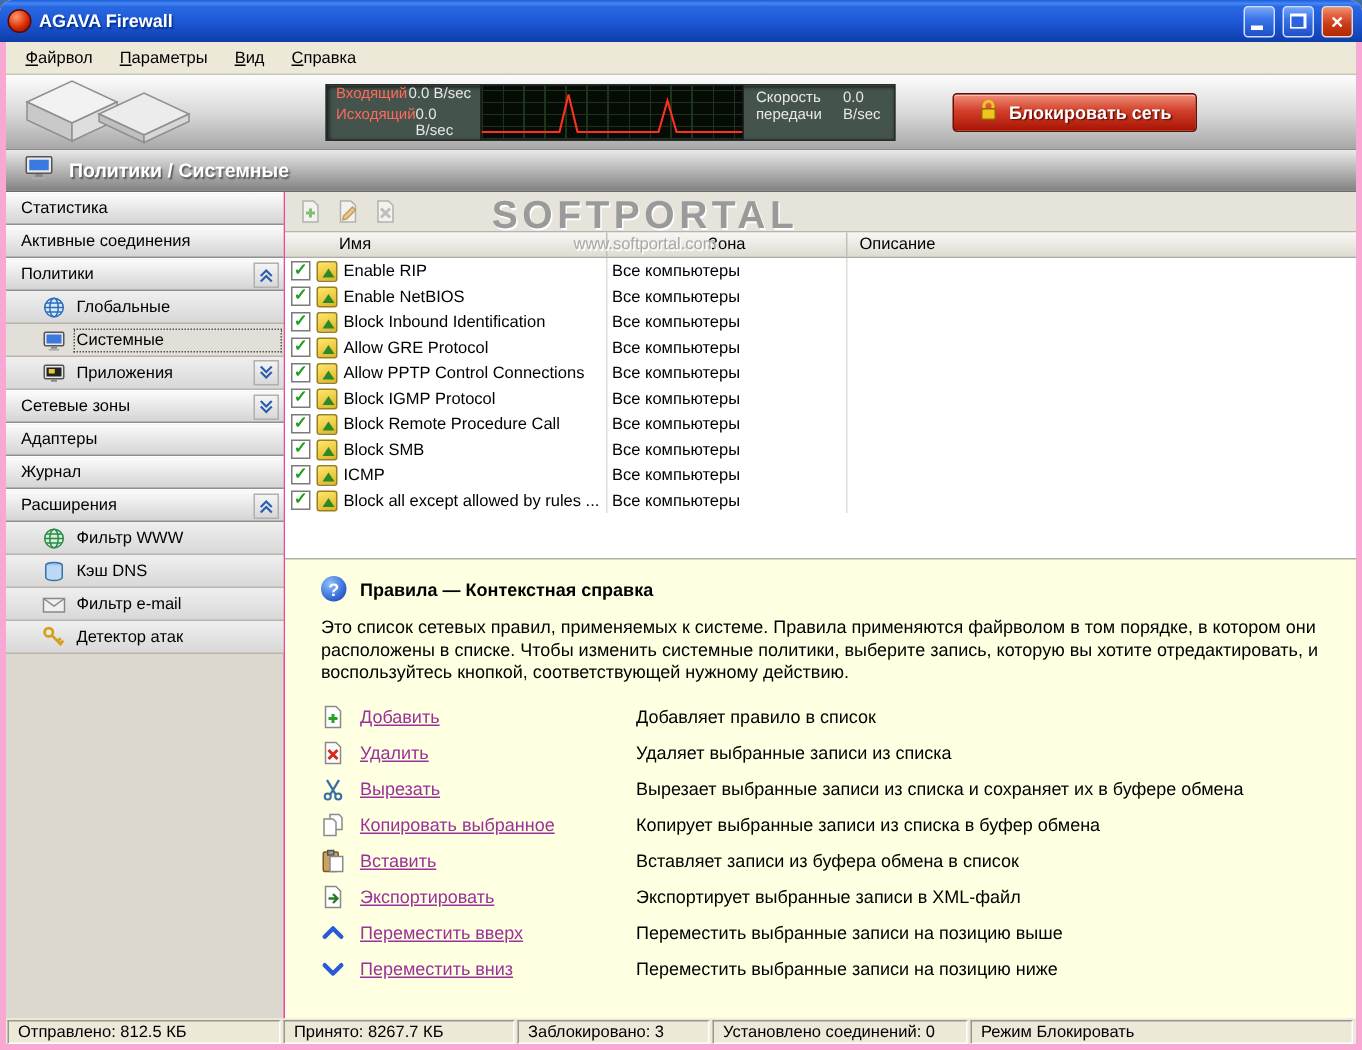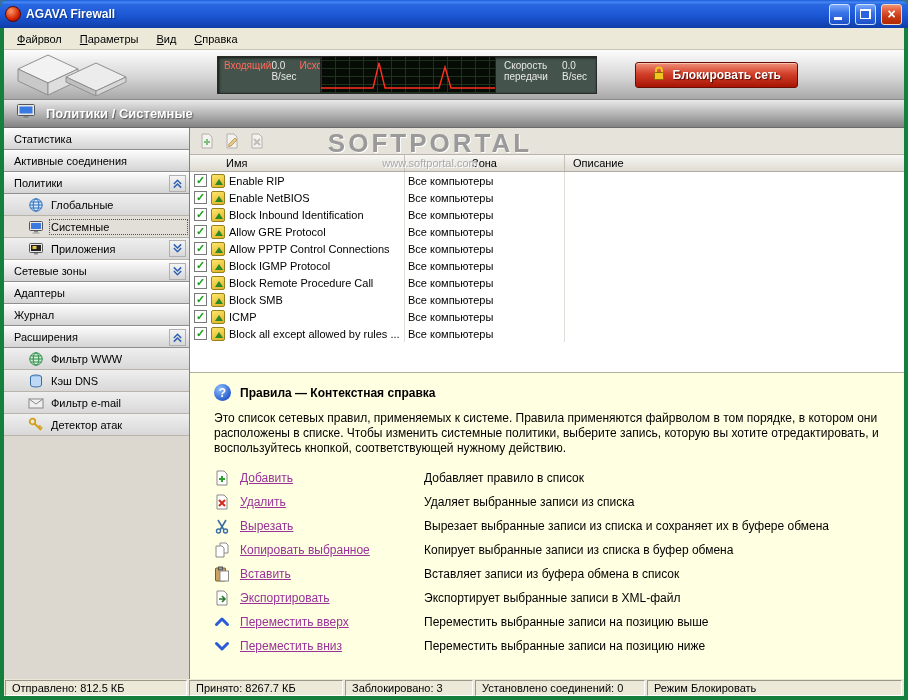--- a/index.html
+++ b/index.html
@@ -1,17 +1,17 @@
 <!DOCTYPE html>
 <html><head>
 <meta charset="utf-8">
 <style>
   * { margin:0; padding:0; box-sizing:border-box; }
   body { width:908px; height:700px; font-family:"Liberation Sans", sans-serif; font-size:11px; color:#000; background:#3a6ea5; }
-  .window { width:908px; height:700px; display:flex; flex-direction:column; background:#15803d; border-radius:8px 8px 0 0; overflow:hidden; }
+  .window { width:908px; height:700px; display:flex; flex-direction:column; background:#f9a8d4; border-radius:8px 8px 0 0; overflow:hidden; }
 
   
   .titlebar { height:28px; flex:0 0 28px; display:flex; align-items:center; gap:5px; padding:0 6px 0 5px;
     background:linear-gradient(180deg,#1e5dd8 0%,#4486f4 8%,#2a68e2 16%,#1c56d4 55%,#1346b8 85%,#0e3da8 100%); border-radius:8px 8px 0 0; }
   .app-icon { width:16px; height:16px; border-radius:50%; background:radial-gradient(circle at 35% 30%,#ff9a6a,#d42400 60%,#7a0c00); border:1px solid #5a0800; flex:0 0 16px; }
   .title-text { color:#fff; font-weight:bold; font-size:12px; text-shadow:1px 1px 1px #00318c; flex:1; }
   .win-btn { width:21px; height:21px; border-radius:3px; border:1px solid #cfe0ff; display:flex; align-items:center; justify-content:center;
     background:linear-gradient(180deg,#7aa8f8,#3a74e8 40%,#1e50c8); position:relative; }
   .win-btn.close { background:linear-gradient(180deg,#f0926f 0%,#e25c3c 30%,#c93a16 60%,#b02800 100%); border-color:#f0d8c8; color:#fff; font-size:14px; font-weight:bold; line-height:1; }
   .min-glyph { position:absolute; left:4px; bottom:4px; width:8px; height:3px; background:#fff; }
@@ -23,21 +23,21 @@
   .frame { flex:1; margin:0 4px 4px; display:flex; flex-direction:column; background:#ece9d8; overflow:hidden; }
 
   .menubar { height:22px; flex:0 0 22px; display:flex; align-items:center; padding-left:4px; background:#ece9d8; border-bottom:1px solid #c8c4b8; }
   .menu-item { display:inline-block; padding:3px 9px; }
   .menu-item::first-letter { text-decoration:underline; }
 
   
   .toolbar { height:50px; flex:0 0 50px; display:flex; align-items:center; background:linear-gradient(180deg,#fdfdfd,#d6d6d6 55%,#a8a8a8); border-bottom:1px solid #8a8a8a; position:relative; }
   .logo { margin-left:6px; flex:0 0 auto; }
   .traffic-panel { display:flex; align-items:stretch; height:38px; margin-left:22px; border:1px solid #2a2a2a; background:#44544c; box-shadow:inset 1px 1px 3px #101810; }
-  .traffic-labels { width:102px; padding:3px 6px; display:flex; flex-direction:row; justify-content:flex-start; gap:3px; font-size:10px; }
+  .traffic-labels { width:102px; padding:3px 6px; display:flex; flex-direction:column; justify-content:center; gap:3px; font-size:10px; }
   .t-row { display:flex; justify-content:space-between; }
   .t-label { color:#ff6a5a; }
   .t-value { color:#e8e8e8; }
   .graph { width:176px; background-color:#060b06;
     background-image:repeating-linear-gradient(90deg,#1c331c 0 1px,transparent 1px 14px),repeating-linear-gradient(0deg,#1c331c 0 1px,transparent 1px 8px);
     border-left:1px solid #222; border-right:1px solid #222; }
   .speed-box { width:100px; padding:3px 8px; display:flex; flex-direction:row; justify-content:center; gap:2px; font-size:10px; color:#e8e8e8; }
   .block-btn { margin-left:auto; margin-right:106px; height:26px; padding:0 16px; display:flex; align-items:center; gap:7px;
     background:linear-gradient(180deg,#f0907a,#d2402a 45%,#a81404); border:1px solid #6a0e04; border-radius:3px;
     color:#fff; font-weight:bold; font-size:12px; box-shadow:inset 0 1px 0 rgba(255,255,255,.45); text-shadow:1px 1px 1px #5a0a00; }

